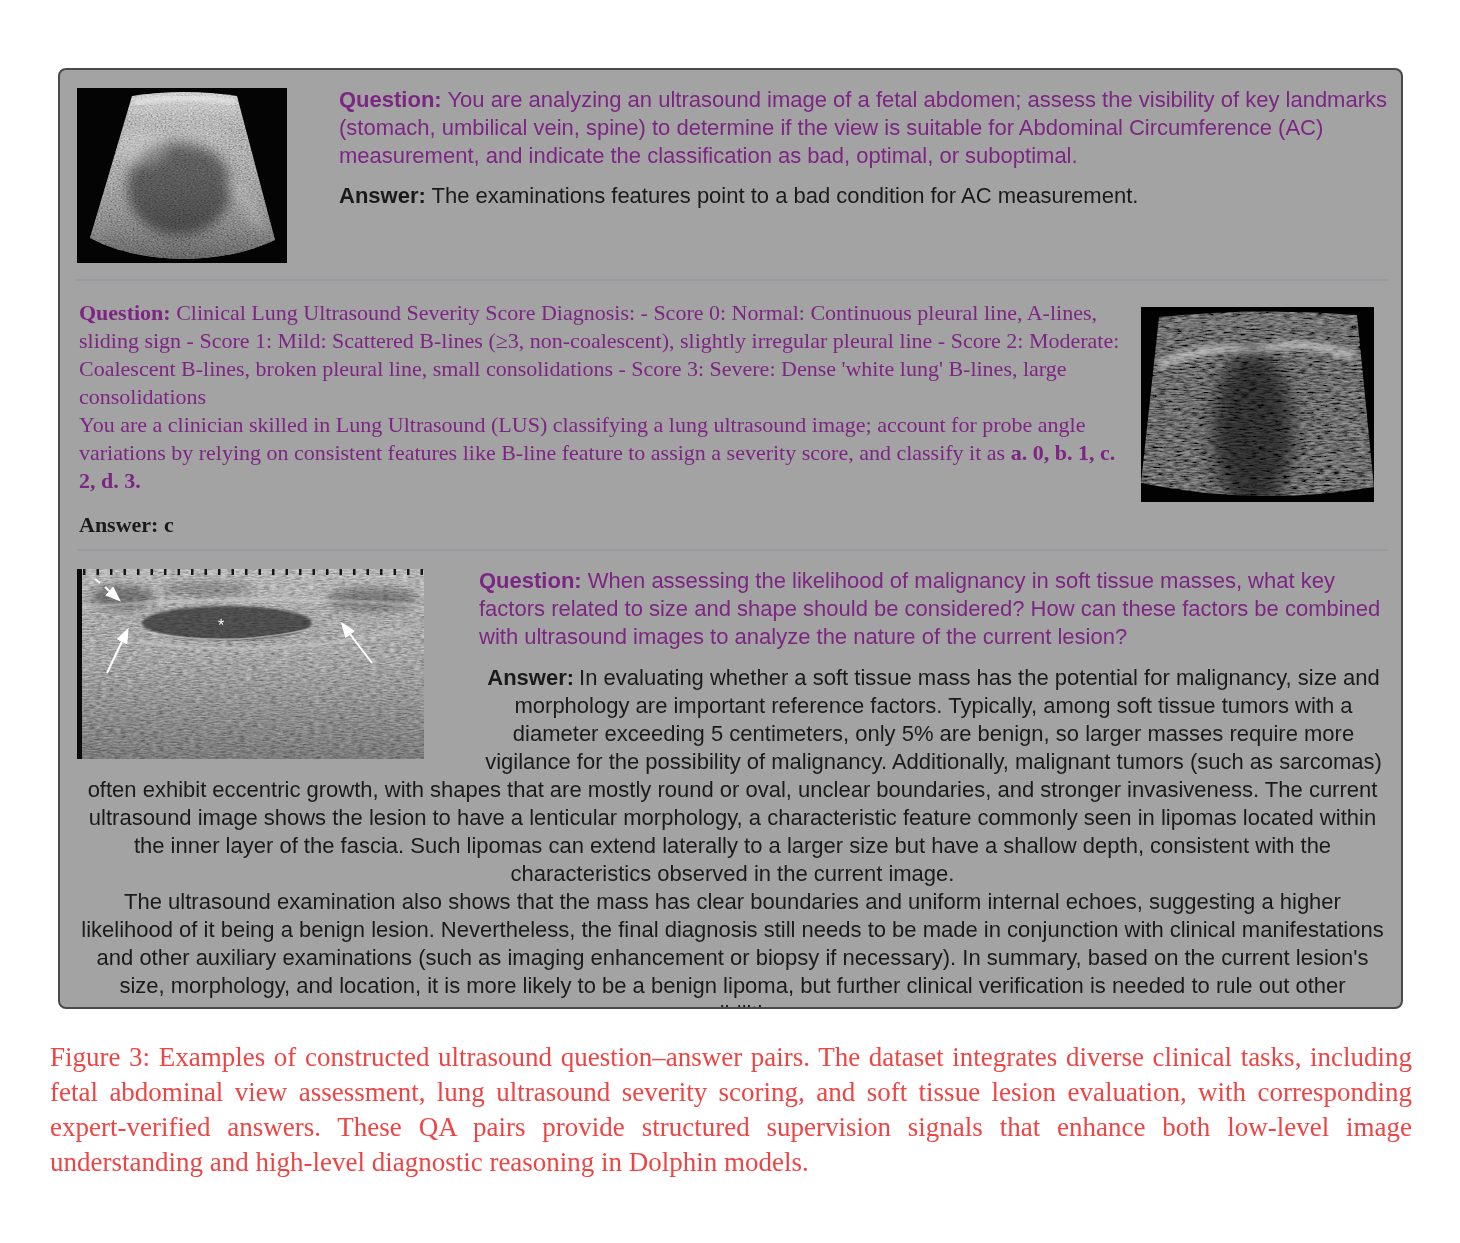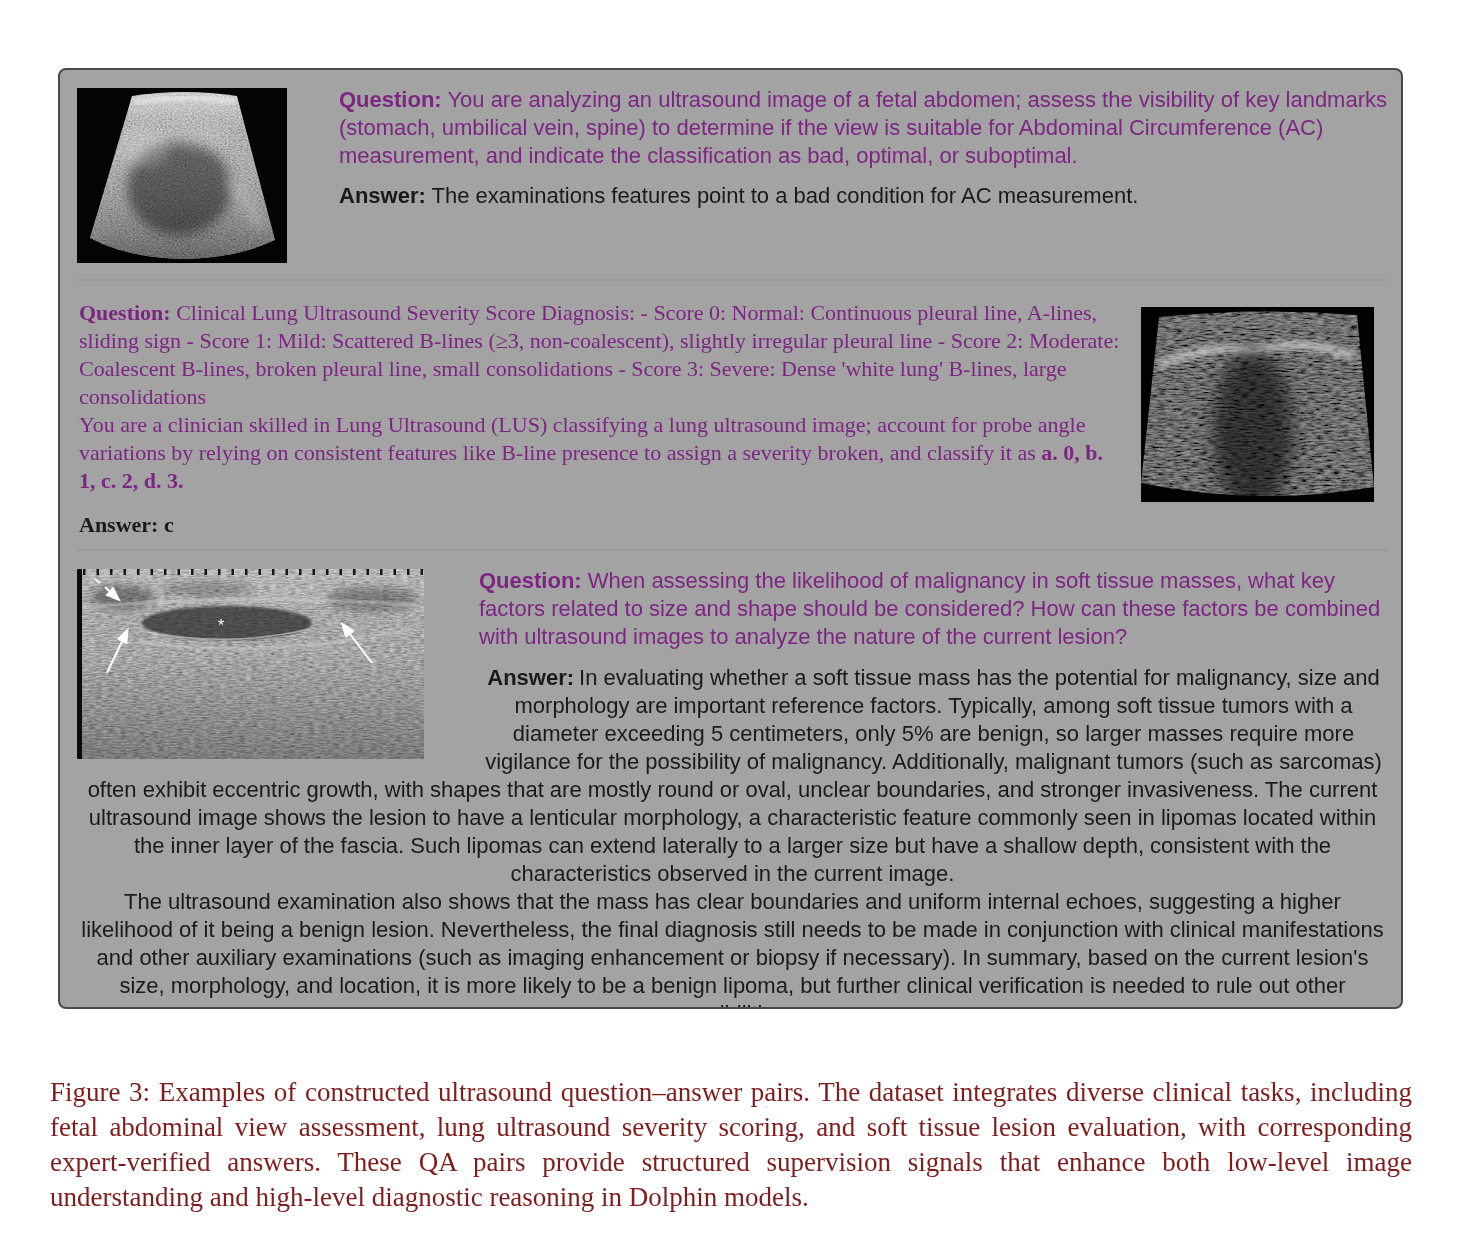--- a/index.html
+++ b/index.html
@@ -30,21 +30,21 @@
   .ans-c{margin-top:16px;}
   .lbl{font-weight:bold;}
   .lbl-sp{margin-right:5px;}
   .divider{
     border:none;border-top:2px solid #9a9aa0;
     margin:10px 13px 12px 17px;
   }
   .caption{
     position:absolute;left:50px;top:1040px;width:1362px;
     font-family:"Liberation Serif",serif;font-size:27px;line-height:35px;
-    color:#7f1d1d;text-align:justify;margin-top:35px;
+    color:#ef4444;text-align:justify;
   }
 </style>
 </head>
 <body>
 
 <div class="canvas">
 
   <div class="qa-box">
 
     <section class="sec sec1">
@@ -128,21 +128,21 @@
         <g clip-path="url(#c2)">
           <path d="M30,20 Q116,8 205,18" stroke="#9a9a9a" stroke-width="4" fill="none" opacity="0.5" filter="url(#b2s)"></path>
           <path d="M18,58 Q70,36 112,44 Q165,30 214,50" stroke="#e2e2e2" stroke-width="7" fill="none" opacity="0.75" filter="url(#b2s)"></path>
           <ellipse cx="112" cy="125" rx="40" ry="82" fill="#000000" opacity="0.55" filter="url(#b2)"></ellipse>
           <path d="M185,75 L220,95 M190,110 L222,126 M180,145 L215,162" stroke="#cccccc" stroke-width="3" opacity="0.25" filter="url(#b2s)"></path>
           <path d="M25,90 L55,105" stroke="#bbbbbb" stroke-width="3" opacity="0.2" filter="url(#b2s)"></path>
         </g>
       </svg>
       <p class="q"><b class="lbl">Question:</b>
         <span>Clinical Lung Ultrasound Severity Score Diagnosis: - Score 0: Normal: Continuous pleural line, A-lines, sliding sign - Score 1: Mild: Scattered B-lines (≥3, non-coalescent), slightly irregular pleural line - Score 2: Moderate: Coalescent B-lines, broken pleural line, small consolidations - Score 3: Severe: Dense 'white lung' B-lines, large consolidations</span><br>
-        <span>You are a clinician skilled in Lung Ultrasound (LUS) classifying a lung ultrasound image; account for probe angle variations by relying on consistent features like B-line presence to assign a severity broken, and classify it as</span>
+        <span>You are a clinician skilled in Lung Ultrasound (LUS) classifying a lung ultrasound image; account for probe angle variations by relying on consistent features like B-line feature to assign a severity score, and classify it as</span>
         <b>a. 0, b. 1, c. 2, d. 3.</b></p>
       <p class="a ans-c"><b class="lbl">Answer: c</b></p>
     </section>
 
     <hr class="divider">
 
     <section class="sec sec3">
       <svg class="us us3" width="347" height="190" viewBox="0 0 347 190">
         <defs>
           <filter id="f3">

